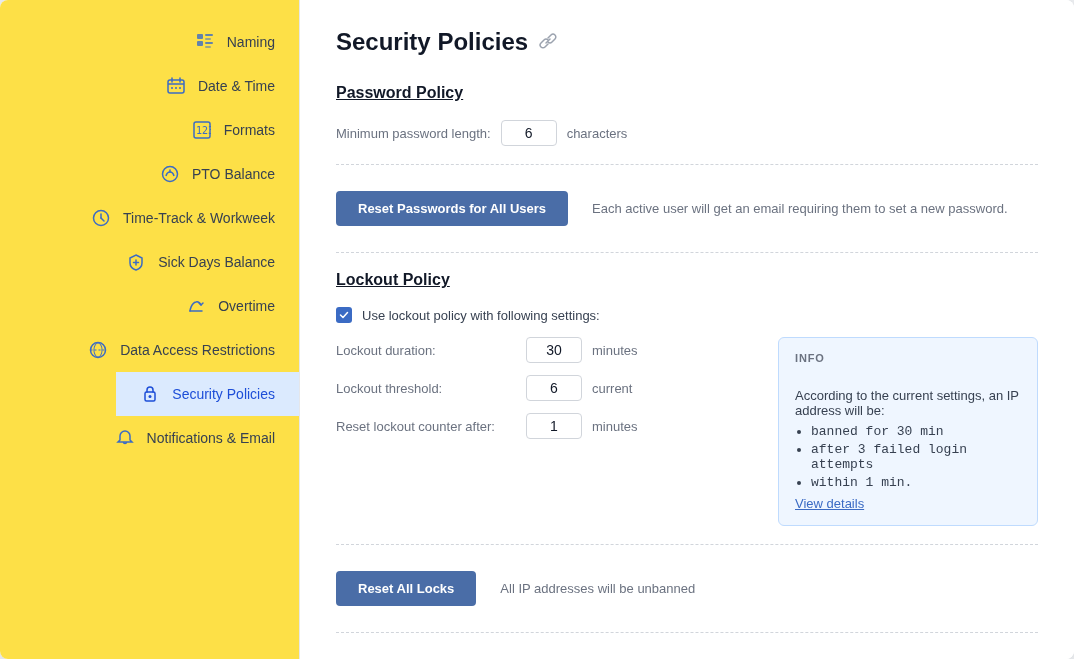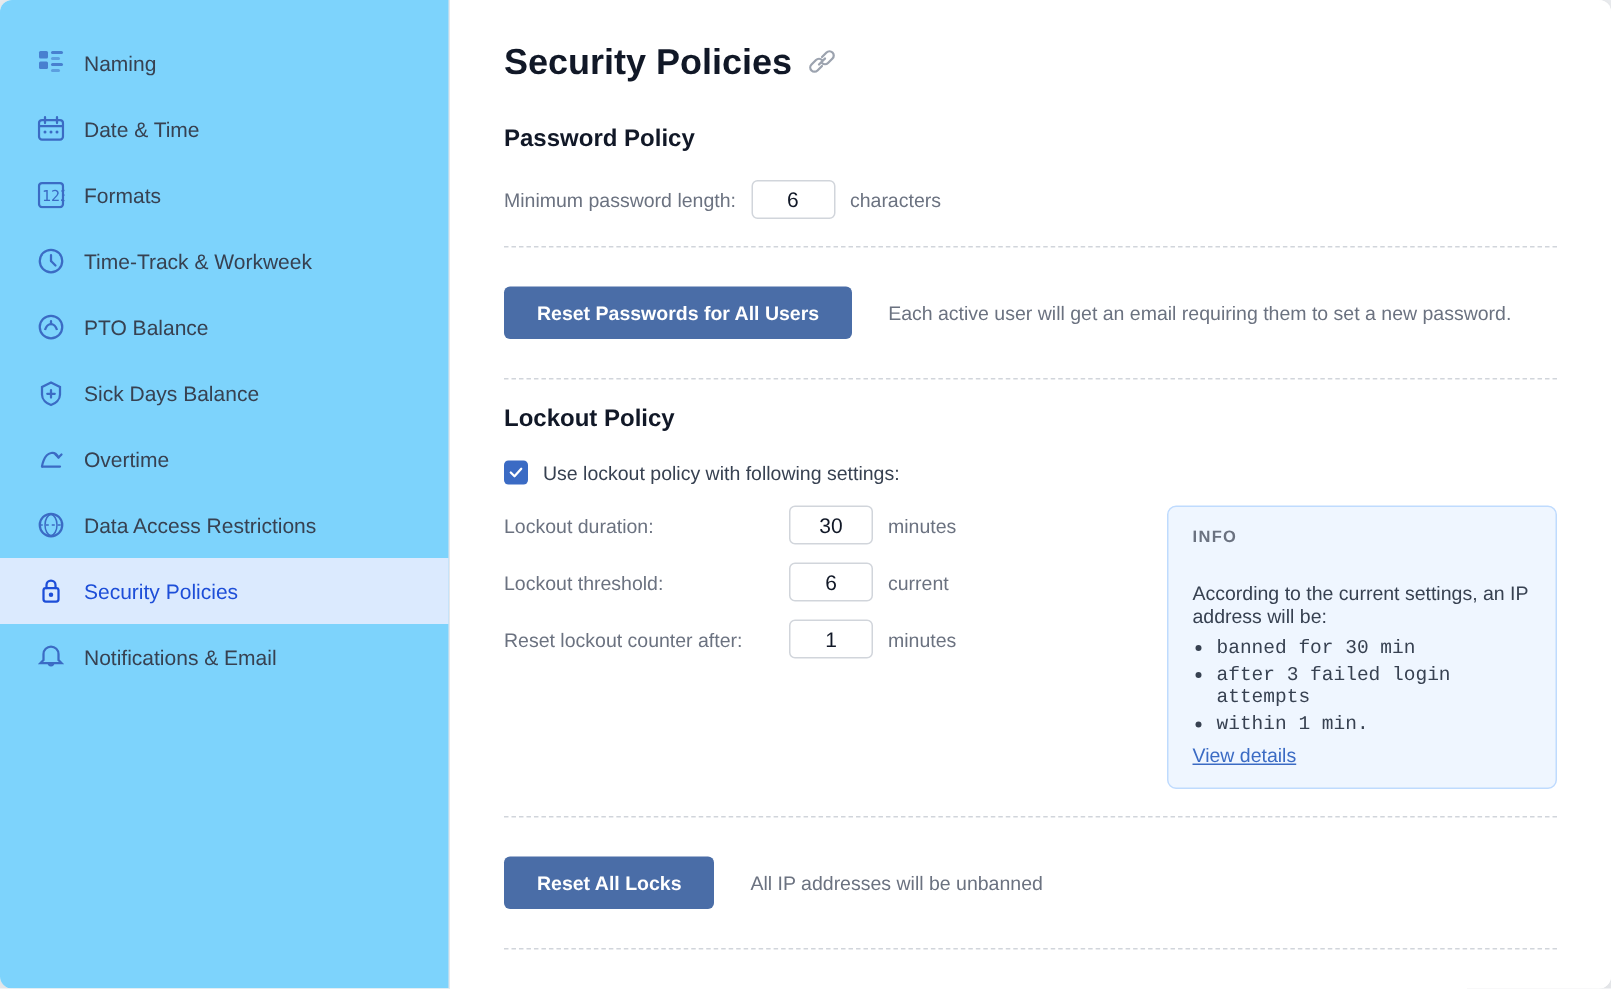--- a/index.html
+++ b/index.html
@@ -18,25 +18,26 @@
       background: #fff;
       border-radius: 8px;
       box-shadow: 0 2px 20px rgba(0,0,0,0.15);
       display: flex;
       overflow: hidden;
     }
     
     .sidebar {
       width: 300px;
       min-width: 300px;
-      background: #7dd3fc;
+      background: #fde047;
       border-right: 1px solid #e5e7eb;
       padding: 20px 0;
       display: flex;
       flex-direction: column;
+      align-items: flex-end;
     }
     .sidebar-item {
       display: flex;
       align-items: center;
       gap: 12px;
       padding: 12px 24px;
       cursor: pointer;
       color: #374151;
       border-radius: 0;
       transition: background 0.15s;
@@ -85,20 +86,21 @@
 
     
     .section {
       margin-bottom: 0;
     }
     .section-title {
       font-size: 16px;
       font-weight: 700;
       color: #111827;
       margin-bottom: 18px;
+      text-decoration: underline;
     }
     .field-row {
       display: flex;
       align-items: center;
       gap: 10px;
       margin-bottom: 14px;
     }
     .field-label {
       color: #6b7280;
       font-size: 13px;
@@ -272,36 +274,36 @@
           <text x="3" y="13" font-size="10" fill="currentColor" font-family="monospace">123</text>
         </svg>
       </span>
       <span class="sidebar-label">Formats</span>
     </div>
 
     <div class="sidebar-item">
       <span class="icon">
         <svg width="18" height="18" viewBox="0 0 18 18" fill="none" xmlns="http://www.w3.org/2000/svg">
           <circle cx="9" cy="9" r="7.5" stroke="currentColor" stroke-width="1.5" fill="none"></circle>
+          <path d="M5 11 C5 11, 6 7, 9 7 C12 7, 13 11, 13 11" stroke="currentColor" stroke-width="1.5" fill="none"></path>
+          <line x1="9" y1="7" x2="9" y2="5" stroke="currentColor" stroke-width="1.5" stroke-linecap="round"></line>
+        </svg>
+      </span>
+      <span class="sidebar-label">PTO Balance</span>
+    </div>
+
+    <div class="sidebar-item">
+      <span class="icon">
+        <svg width="18" height="18" viewBox="0 0 18 18" fill="none" xmlns="http://www.w3.org/2000/svg">
+          <circle cx="9" cy="9" r="7.5" stroke="currentColor" stroke-width="1.5" fill="none"></circle>
           <line x1="9" y1="5" x2="9" y2="9" stroke="currentColor" stroke-width="1.5" stroke-linecap="round"></line>
           <line x1="9" y1="9" x2="12" y2="12" stroke="currentColor" stroke-width="1.5" stroke-linecap="round"></line>
         </svg>
       </span>
       <span class="sidebar-label">Time-Track &amp; Workweek</span>
-    </div>
-
-    <div class="sidebar-item">
-      <span class="icon">
-        <svg width="18" height="18" viewBox="0 0 18 18" fill="none" xmlns="http://www.w3.org/2000/svg">
-          <circle cx="9" cy="9" r="7.5" stroke="currentColor" stroke-width="1.5" fill="none"></circle>
-          <path d="M5 11 C5 11, 6 7, 9 7 C12 7, 13 11, 13 11" stroke="currentColor" stroke-width="1.5" fill="none"></path>
-          <line x1="9" y1="7" x2="9" y2="5" stroke="currentColor" stroke-width="1.5" stroke-linecap="round"></line>
-        </svg>
-      </span>
-      <span class="sidebar-label">PTO Balance</span>
     </div>
 
     <div class="sidebar-item">
       <span class="icon">
         <svg width="18" height="18" viewBox="0 0 18 18" fill="none" xmlns="http://www.w3.org/2000/svg">
           <path d="M9 2 L15 5 L15 10 C15 13.5 12 16 9 17 C6 16 3 13.5 3 10 L3 5 Z" stroke="currentColor" stroke-width="1.5" fill="none"></path>
           <line x1="9" y1="7" x2="9" y2="12" stroke="currentColor" stroke-width="1.5" stroke-linecap="round"></line>
           <line x1="6.5" y1="9.5" x2="11.5" y2="9.5" stroke="currentColor" stroke-width="1.5" stroke-linecap="round"></line>
         </svg>
       </span>

